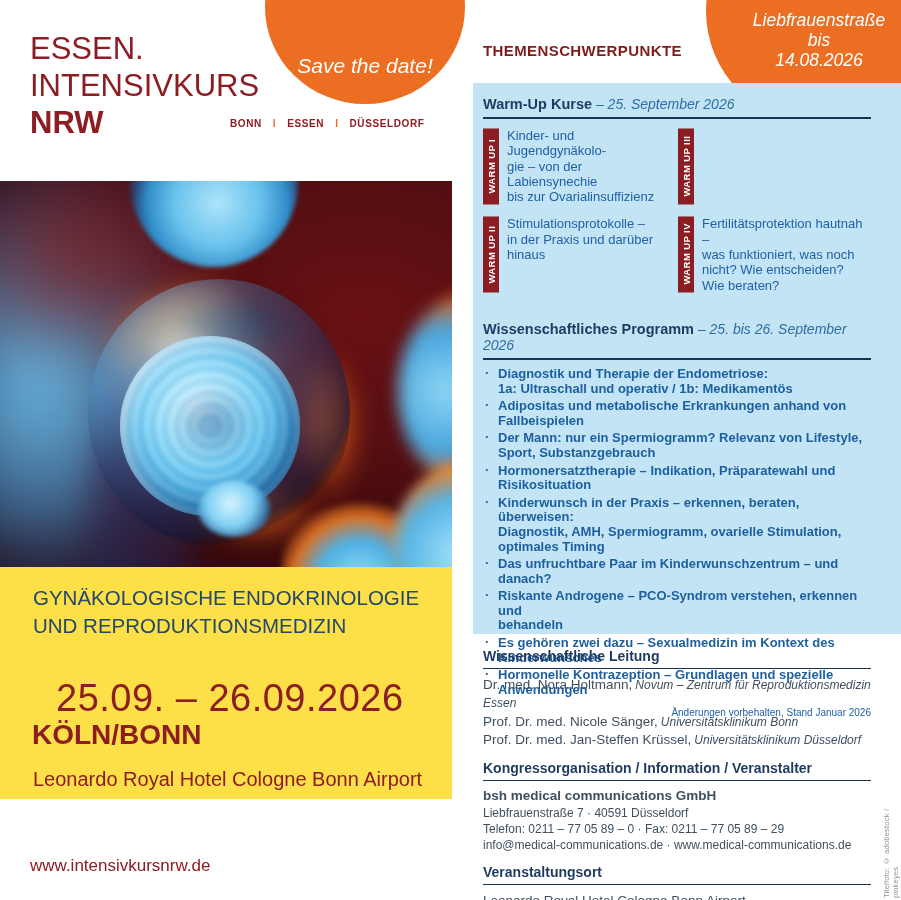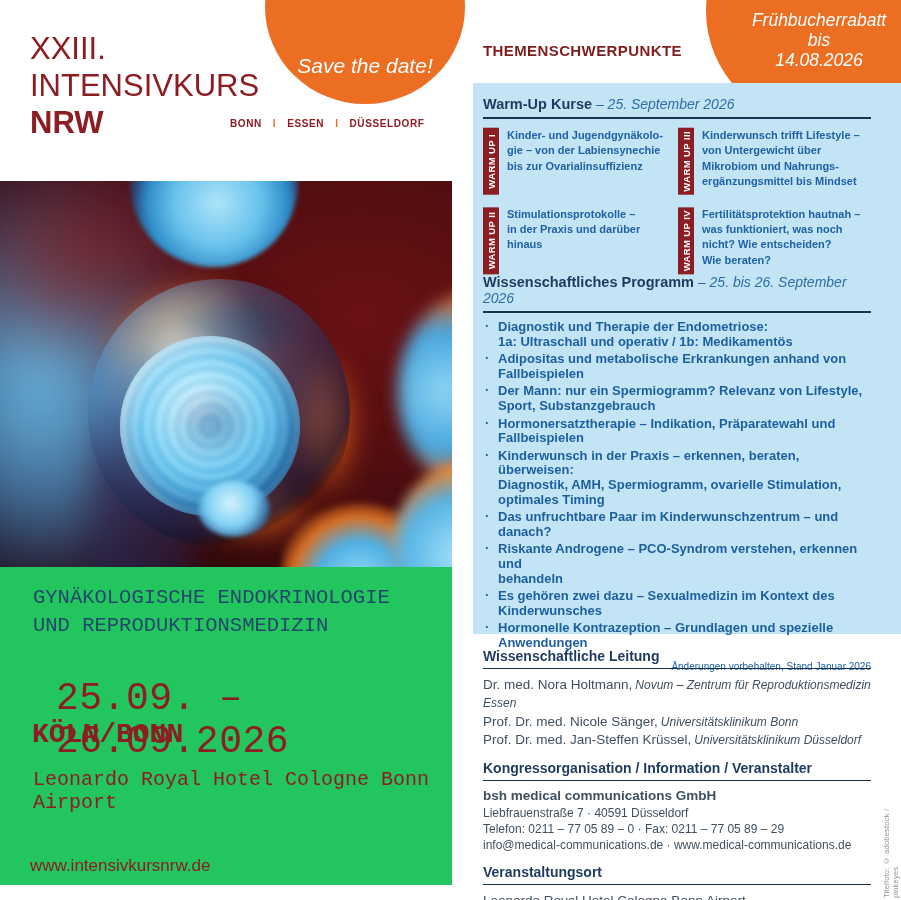--- a/index.html
+++ b/index.html
@@ -31,23 +31,23 @@
           box-sizing:border-box;padding:13px 10px 0 10px;}
   .sec-head{font-size:14.5px;color:#1E3A5F;font-weight:bold;width:388px;}
   .sec-head .suffix{font-weight:normal;font-style:italic;color:#2E6DA4;font-size:14px;}
   .rule{width:388px;border-bottom:2px solid #1A3350;margin-top:5px;}
 
   .wu-grid{margin-top:9px;display:grid;grid-template-columns:186px 193px;column-gap:9px;row-gap:12px;width:388px;}
   .wu-item{display:flex;gap:8px;align-items:stretch;}
   .wu-tab{width:16px;background:#8C1D22;color:#fff;font-size:9.5px;font-weight:bold;letter-spacing:.4px;
           writing-mode:vertical-rl;transform:rotate(180deg);display:flex;align-items:center;justify-content:center;
           padding:3px 0;box-sizing:border-box;}
-  .wu-text{font-size:11px;line-height:15.3px;color:#2161A5;font-weight:bold;}
-
-  .prog-head{}
+  .wu-text{font-size:13px;line-height:15.3px;color:#2161A5;}
+
+  .prog-head{margin-top:28px;}
   .prog-list{margin:7px 0 0 0;padding:0;list-style:none;width:388px;}
   .prog-list li{position:relative;padding-left:15px;margin-bottom:3px;font-size:13px;line-height:14.6px;
                 color:#1D5F9E;font-weight:bold;}
   .prog-list li .dot{position:absolute;left:2px;top:-1px;font-weight:bold;}
   .prog-note{width:388px;text-align:right;font-size:10px;color:#2161A5;margin-top:10px;}
 
   
   .photo{position:absolute;left:0;top:181px;width:452px;height:386px;overflow:hidden;
          background:radial-gradient(120% 100% at 80% 35%, #6a1114 0%, #540e11 35%, #30080a 75%, #1c0405 100%);}
   .photo div{position:absolute;border-radius:50%;}
@@ -79,21 +79,21 @@
   .ph-inner-core{left:170px;top:205px;width:85px;height:75px;filter:blur(8px);
     background:radial-gradient(closest-side, rgba(30,95,155,.6), transparent);}
   .ph-bubble{left:198px;top:300px;width:72px;height:56px;filter:blur(2px);
     background:radial-gradient(circle at 45% 40%, #d6f3ff 0%, #7fd0f3 45%, rgba(40,120,190,.7) 75%, transparent 85%);}
   .ph-cell-br1{left:282px;top:322px;width:155px;height:125px;filter:blur(3px);
     background:radial-gradient(circle at 50% 65%, #9adef8 0%, #4fb0e4 38%, rgba(245,130,40,.85) 60%, rgba(100,30,12,.7) 76%, transparent 85%);}
   .ph-cell-br2{left:392px;top:278px;width:170px;height:175px;filter:blur(6px);
     background:radial-gradient(circle at 40% 55%, #a5e2fa 0%, #55b4e6 40%, rgba(250,140,45,.85) 62%, rgba(90,25,12,.7) 80%, transparent 88%);}
 
   
-  .lpanel{position:absolute;left:0;top:567px;width:452px;height:318px;background:#22c55e;font-family:Liberation Mono, monospace;}
+  .lpanel{position:absolute;left:0;top:567px;width:452px;height:232px;background:#fde047;}
   .subtitle{position:absolute;left:33px;top:17px;font-size:20.5px;line-height:27.5px;color:#23486B;}
   .daterange{position:absolute;left:32px;top:110px;font-size:38px;color:#8C1D22;letter-spacing:.5px;margin-left:24px;}
   .city{position:absolute;left:32px;top:152px;font-size:28px;font-weight:bold;color:#8C1D22;}
   .venue-line{position:absolute;left:33px;top:201px;font-size:20px;color:#8C1D22;}
   .website{position:absolute;left:30px;top:856px;font-size:17px;color:#8C1D22;}
 
   
   .info{position:absolute;left:483px;top:648px;width:388px;color:#3E5060;}
   .info h3{margin:0;font-size:14px;font-weight:bold;color:#1E3A5F;}
   .info .hrule{border-bottom:1.6px solid #16324F;margin:4px 0 7px 0;}
@@ -106,33 +106,33 @@
 
   .credit{position:absolute;left:882px;top:786px;height:112px;writing-mode:vertical-rl;
           transform:rotate(180deg);font-size:7.5px;color:#8C9196;letter-spacing:.2px;}
 </style>
 </head>
 <body>
 
 <div class="page">
 
   <div class="brand">
-    <div class="b1">XXIII.</div>
+    <div class="b1">ESSEN.</div>
     <div class="b2">INTENSIVKURS</div>
     <div class="b3">NRW</div>
   </div>
   <div class="cities">
     <span>BONN</span><span class="sep">I</span><span>ESSEN</span><span class="sep">I</span><span>DÜSSELDORF</span>
   </div>
 
   <div class="badge badge-save">
     <span>Save the date!</span>
   </div>
   <div class="badge badge-early">
-    <span>Frühbucherrabatt</span>
+    <span>Liebfrauenstraße</span>
     <span>bis</span>
     <span>14.08.2026</span>
   </div>
 
   <div class="themes">THEMENSCHWERPUNKTE</div>
 
   <div class="rpanel">
     <div class="sec-head">
       <span>Warm-Up Kurse</span><span class="suffix"> – 25. September 2026</span>
     </div>
@@ -140,24 +140,20 @@
 
     <div class="wu-grid">
       <div class="wu-item">
         <div class="wu-tab">WARM UP I</div>
         <div class="wu-text pre">Kinder- und Jugendgynäkolo-
 gie – von der Labiensynechie
 bis zur Ovarialinsuffizienz</div>
       </div>
       <div class="wu-item">
         <div class="wu-tab">WARM UP III</div>
-        <div class="wu-text pre">Kinderwunsch trifft Lifestyle –
-von Untergewicht über
-Mikrobiom und Nahrungs-
-ergänzungsmittel bis Mindset</div>
       </div>
       <div class="wu-item">
         <div class="wu-tab">WARM UP II</div>
         <div class="wu-text pre">Stimulationsprotokolle –
 in der Praxis und darüber
 hinaus</div>
       </div>
       <div class="wu-item">
         <div class="wu-tab">WARM UP IV</div>
         <div class="wu-text pre">Fertilitätsprotektion hautnah –
@@ -173,21 +169,21 @@
     <div class="rule"></div>
 
     <ul class="prog-list">
       <li><span class="dot">·</span><span class="pre">Diagnostik und Therapie der Endometriose:
 1a: Ultraschall und operativ / 1b: Medikamentös</span></li>
       <li><span class="dot">·</span><span class="pre">Adipositas und metabolische Erkrankungen anhand von
 Fallbeispielen</span></li>
       <li><span class="dot">·</span><span class="pre">Der Mann: nur ein Spermiogramm? Relevanz von Lifestyle,
 Sport, Substanzgebrauch</span></li>
       <li><span class="dot">·</span><span class="pre">Hormonersatztherapie – Indikation, Präparatewahl und
-Fallbeispielen</span></li>
+Risikosituation</span></li>
       <li><span class="dot">·</span><span class="pre">Kinderwunsch in der Praxis – erkennen, beraten, überweisen:
 Diagnostik, AMH, Spermiogramm, ovarielle Stimulation,
 optimales Timing</span></li>
       <li><span class="dot">·</span><span class="pre">Das unfruchtbare Paar im Kinderwunschzentrum – und danach?</span></li>
       <li><span class="dot">·</span><span class="pre">Riskante Androgene – PCO-Syndrom verstehen, erkennen und
 behandeln</span></li>
       <li><span class="dot">·</span><span class="pre">Es gehören zwei dazu – Sexualmedizin im Kontext des
 Kinderwunsches</span></li>
       <li><span class="dot">·</span><span class="pre">Hormonelle Kontrazeption – Grundlagen und spezielle
 Anwendungen</span></li>

